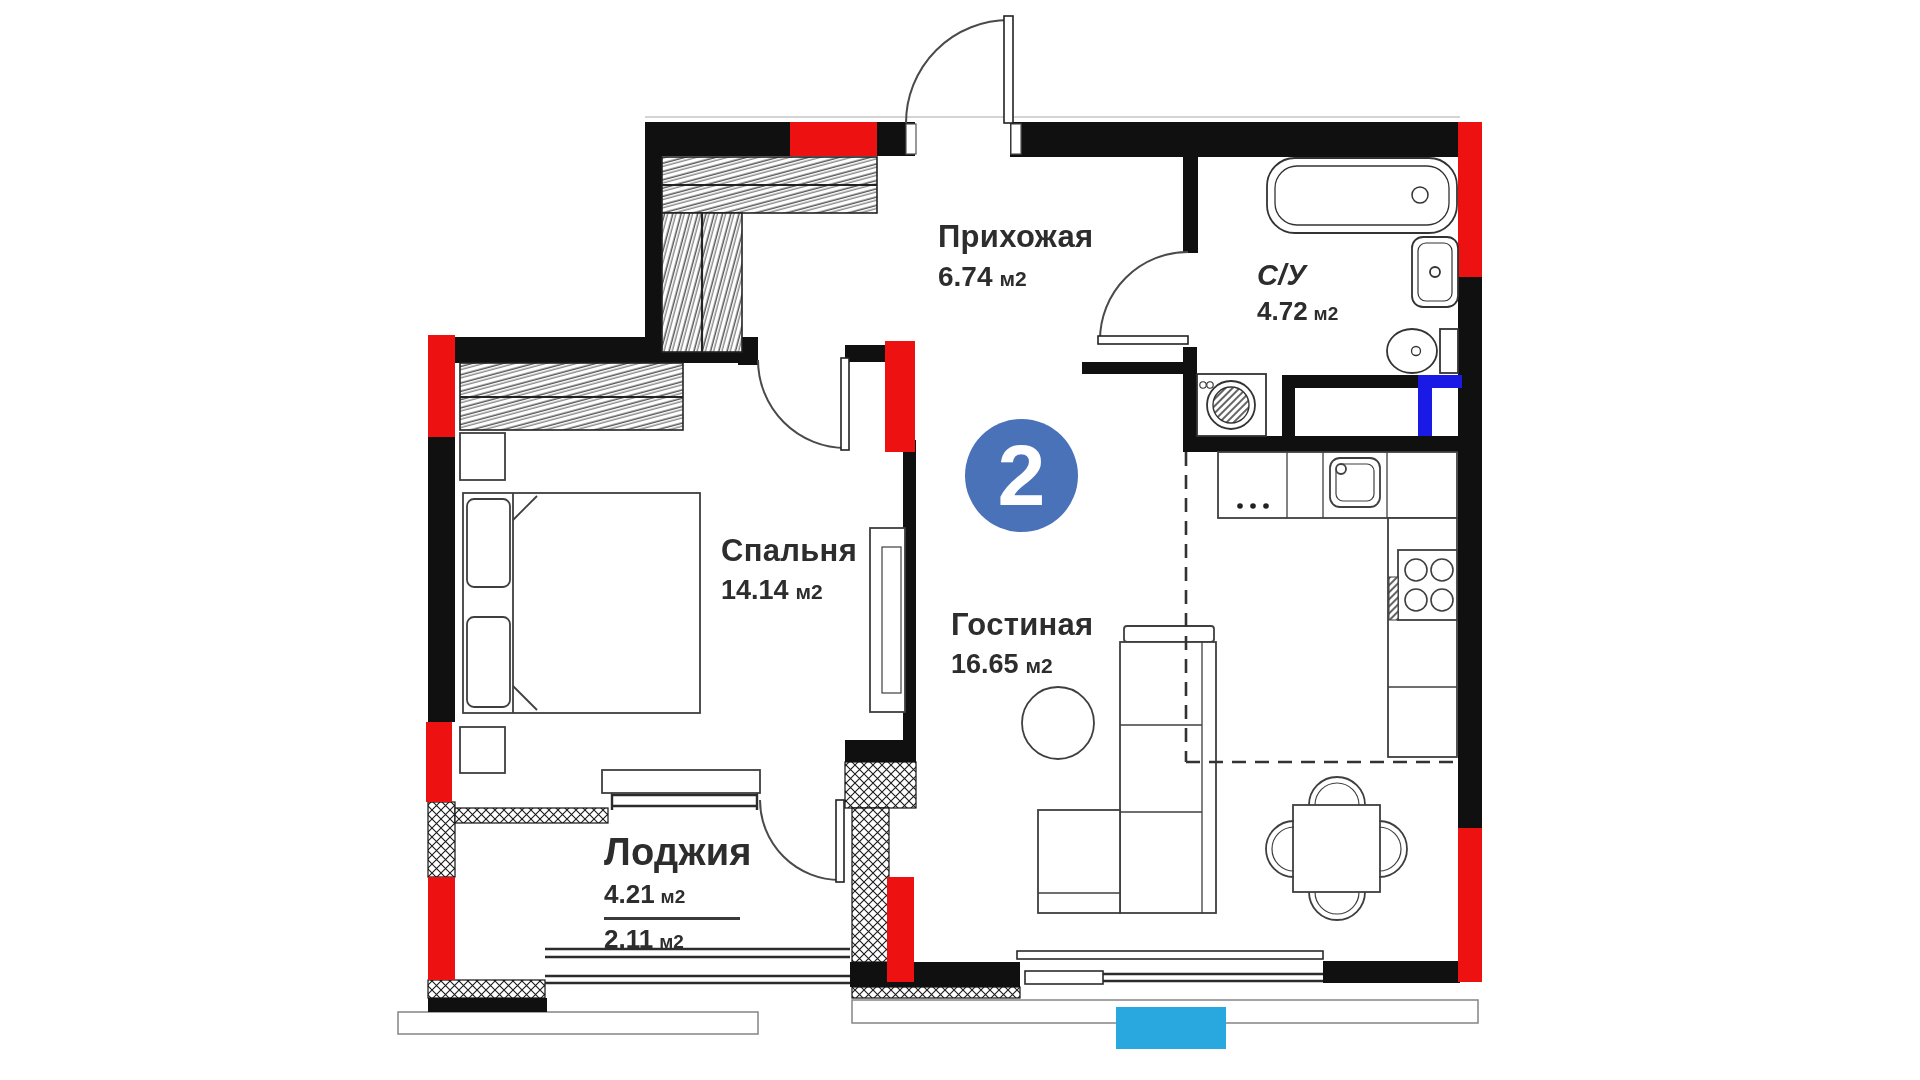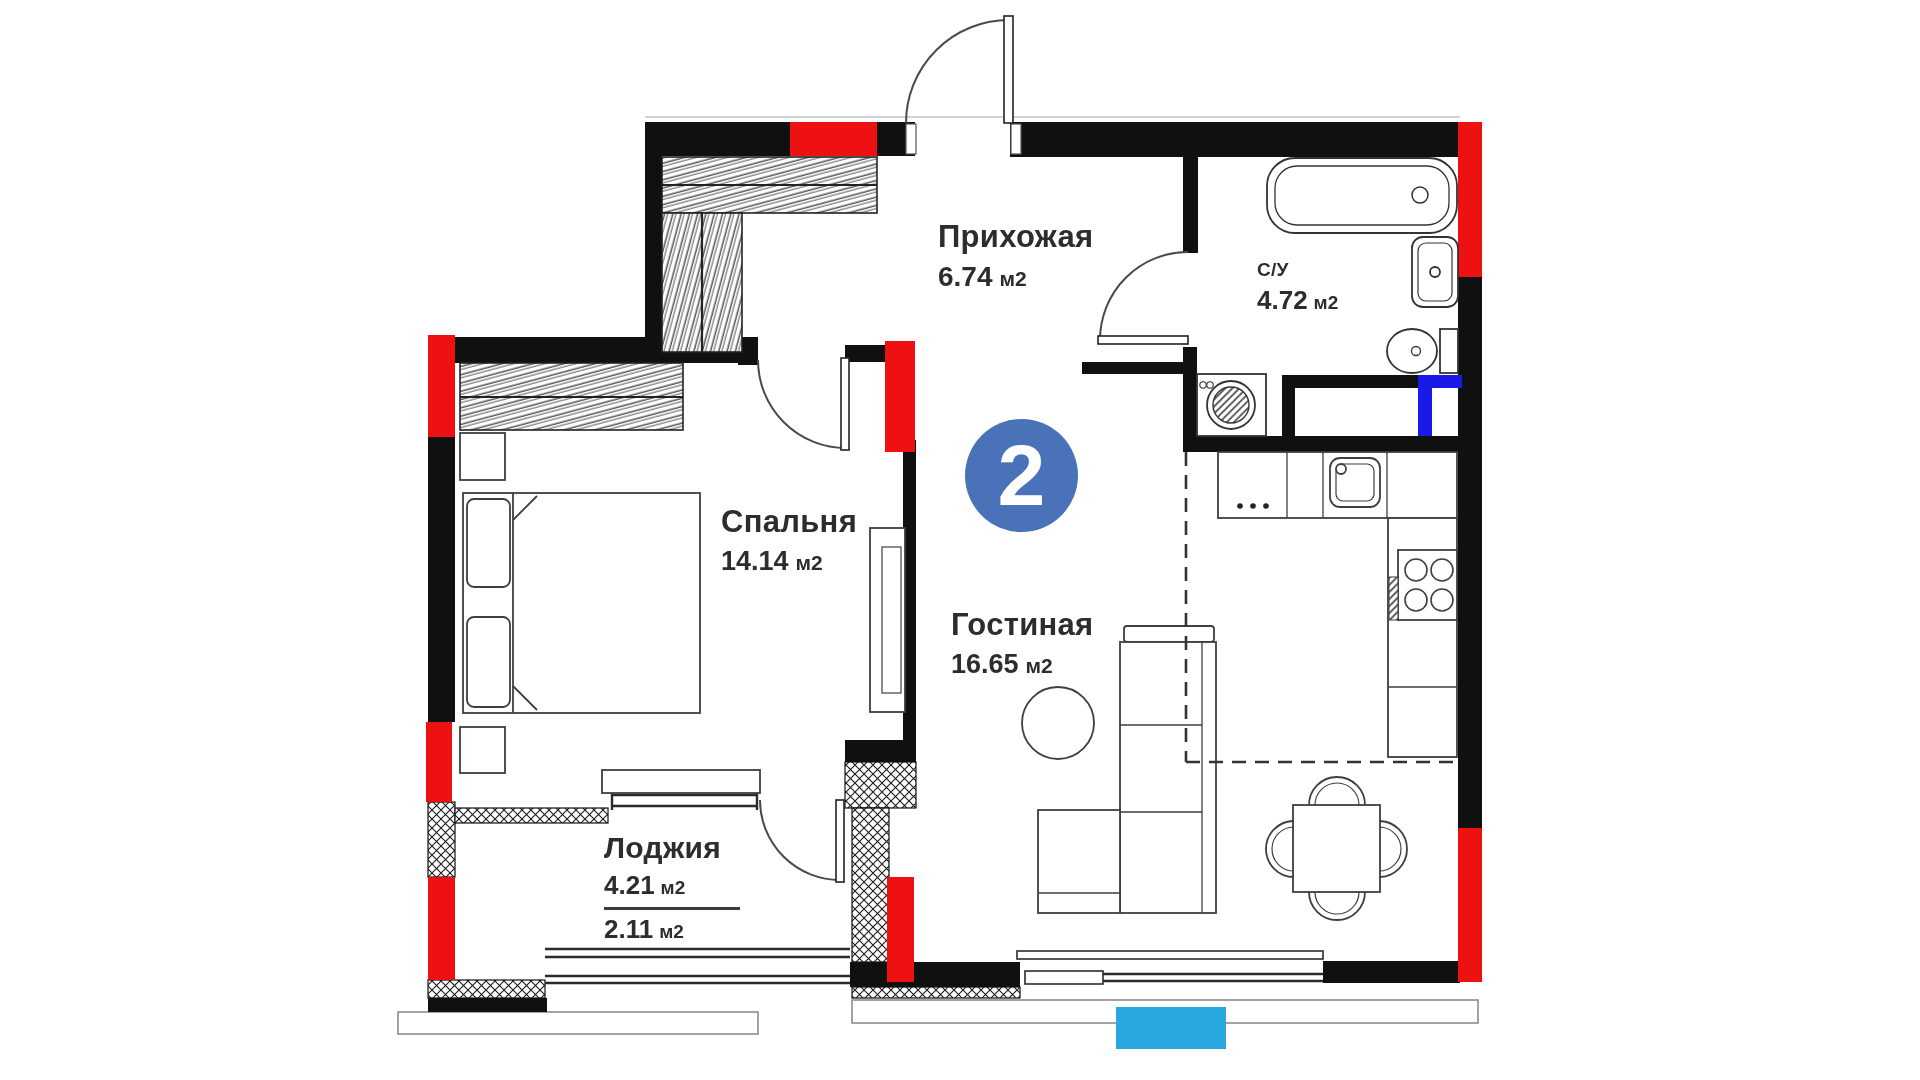--- a/index.html
+++ b/index.html
@@ -1,21 +1,21 @@
 <!DOCTYPE html>
 <html><head>
 <meta charset="utf-8">
 <style>
   html,body{margin:0;padding:0;width:1920px;height:1080px;background:#ffffff;overflow:hidden;
             font-family:"Liberation Sans", sans-serif;}
   .stage{position:relative;width:1920px;height:1080px;background:#fff;}
   .stage > svg{position:absolute;left:0;top:0;}
   .room-label{position:absolute;color:#2d2d2d;font-weight:700;line-height:1.15;}
   .rn{font-size:31px;letter-spacing:.3px;}
-  .rn-sm{font-size:19px;}
+  .rn-sm{font-size:29px;font-style:italic;}
   .ra{font-size:28px;margin-top:6px;}
   .ra .unit{font-size:21px;margin-left:7px;}
   .ra-sm{font-size:26px;margin-top:5px;}
   .ra-sm .unit{font-size:19px;margin-left:6px;}
   .divider{height:0;border-top:3px solid #3a3a3a;width:136px;margin:7px 0 5px 0;}
   .badge{position:absolute;left:965px;top:419px;width:113px;height:113px;border-radius:50%;
          background:#4a72b8;color:#ffffff;display:flex;align-items:center;justify-content:center;
          font-size:86px;font-weight:700;}
   .total{position:absolute;left:956px;top:527px;font-size:46px;font-weight:700;color:#3c3c3c;
          letter-spacing:.5px;}
@@ -259,33 +259,33 @@
 <div class="room-label" style="left:938px;top:219px;">
   <div class="rn">Прихожая</div>
   <div class="ra"><span>6.74</span><span class="unit">м2</span></div>
 </div>
 
 <div class="room-label" style="left:1257px;top:259px;">
   <div class="rn rn-sm">С/У</div>
   <div class="ra ra-sm"><span>4.72</span><span class="unit">м2</span></div>
 </div>
 
-<div class="room-label" style="left:721px;top:504px;">
+<div class="room-label" style="left:721px;top:533px;">
   <div class="rn">Спальня</div>
   <div class="ra" style="font-size:27px;"><span>14.14</span><span class="unit">м2</span></div>
 </div>
 
 <div class="room-label" style="left:951px;top:607px;">
   <div class="rn">Гостиная</div>
   <div class="ra" style="font-size:27px;"><span>16.65</span><span class="unit">м2</span></div>
 </div>
 
 
 <div class="room-label" style="left:604px;top:831px;">
-  <div class="rn" style="font-size:30px;">Лоджия</div>
+  <div class="rn" style="font-size:38px;">Лоджия</div>
   <div class="ra ra-sm"><span>4.21</span><span class="unit">м2</span></div>
   <div class="divider"></div>
   <div class="ra-sm" style="font-weight:700;font-size:26px;"><span>2.11</span><span class="unit">м2</span></div>
 </div>
 
 <div class="badge">
   <span>2</span>
 </div>
 
 

